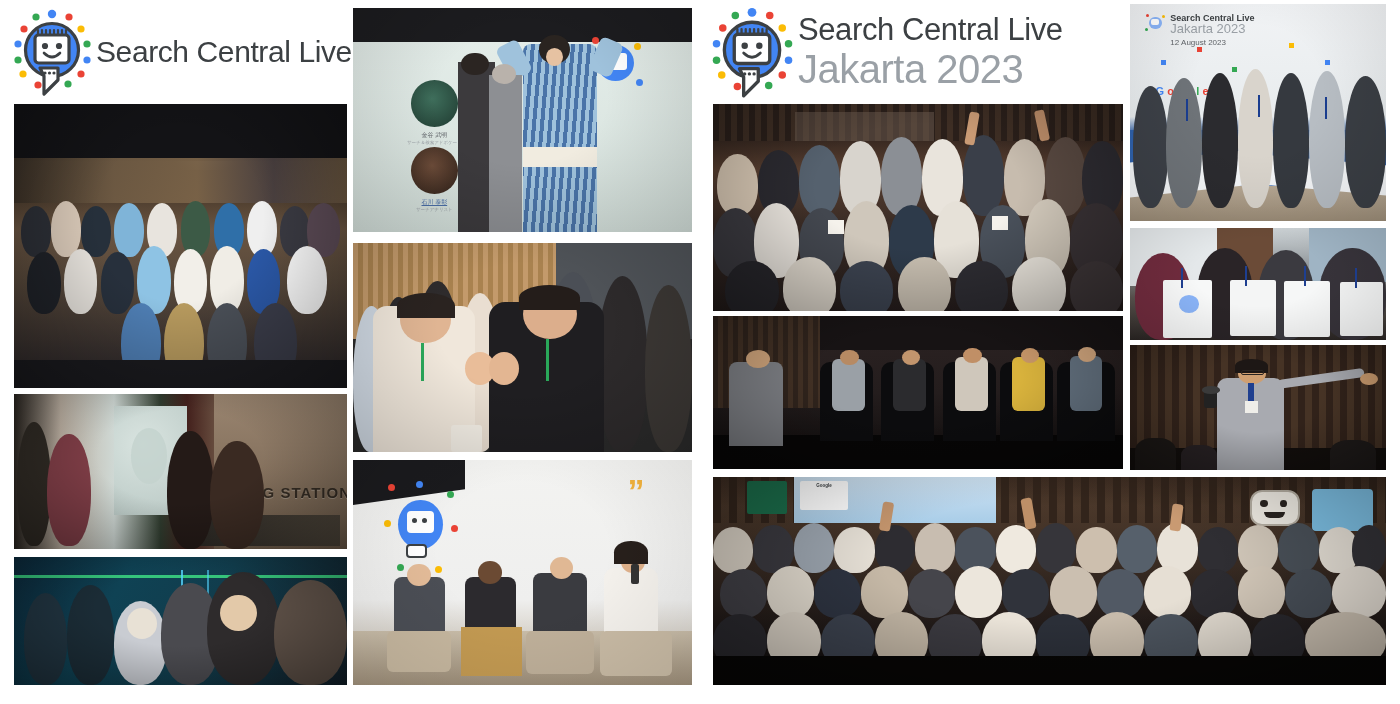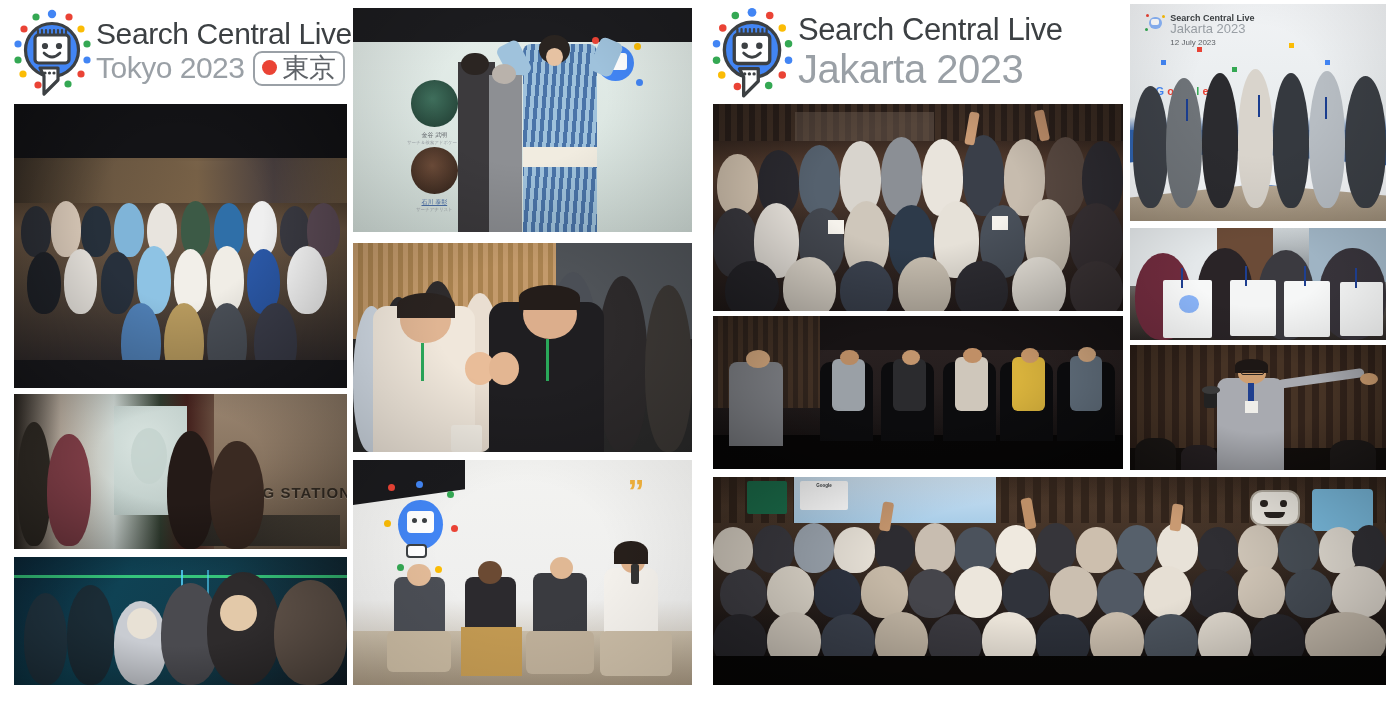--- a/index.html
+++ b/index.html
@@ -106,27 +106,20 @@
         <path d="M36 47 q8 8 16 0" fill="none" stroke="#3c4043" stroke-width="2.6" stroke-linecap="round"></path>
         <g fill="#3c4043">
           <circle cx="37" cy="67" r="1.6"></circle>
             <circle cx="41.5" cy="67" r="1.6"></circle>
           <circle cx="46" cy="67" r="1.6"></circle>
         </g>
       </svg>
     </div>
     <div class="title-block">
       <div class="title-line1">Search Central Live</div>
-      <div class="title-line2">
-        <span>Tokyo 2023</span>
-        <span class="jp-badge">
-          <span class="jp-dot"></span>
-          <span class="jp-text">東京</span>
-        </span>
-      </div>
     </div>
   </div>
 
   <div class="event-header" id="jakarta-header">
     <div class="logo-mark">
       <svg width="92" height="96" viewBox="0 0 88 92" aria-hidden="true">
         <g>
           <circle cx="44" cy="8" r="4.2" fill="#4285f4"></circle>
           <circle cx="61" cy="11" r="3.6" fill="#ea4335"></circle>
           <circle cx="28" cy="11" r="3.6" fill="#34a853"></circle>
@@ -436,21 +429,21 @@
       <div style="width:20px;height:22px;position:relative;flex:0 0 auto;">
         <div style="position:absolute;left:18%;top:18%;width:64%;height:58%;border-radius:50%;background:#8ab4f8;"></div>
         <div style="position:absolute;left:30%;top:30%;width:40%;height:26%;border-radius:2px;background:#fff;"></div>
         <div style="position:absolute;left:2%;top:4%;width:3px;height:3px;border-radius:50%;background:#ea4335;"></div>
         <div style="position:absolute;right:2%;top:12%;width:3px;height:3px;border-radius:50%;background:#fbbc05;"></div>
         <div style="position:absolute;left:0%;bottom:18%;width:3px;height:3px;border-radius:50%;background:#34a853;"></div>
       </div>
       <div class="mb-txt">
         <div class="mb-l1">Search Central Live</div>
         <div class="mb-l2">Jakarta 2023</div>
-        <div class="mb-l3">12 July 2023</div>
+        <div class="mb-l3">12 August 2023</div>
       </div>
     </div>
 
     <div style="position:absolute;left:12%;top:26%;width:5px;height:5px;background:#4285f4;"></div>
     <div style="position:absolute;left:26%;top:20%;width:5px;height:5px;background:#ea4335;"></div>
     <div style="position:absolute;left:40%;top:29%;width:5px;height:5px;background:#34a853;"></div>
     <div style="position:absolute;left:62%;top:18%;width:5px;height:5px;background:#fbbc05;"></div>
     <div style="position:absolute;left:76%;top:26%;width:5px;height:5px;background:#4285f4;"></div>
 
     <div style="position:absolute;left:10%;top:36%;width:42%;height:8%;display:flex;gap:3px;align-items:center;">

